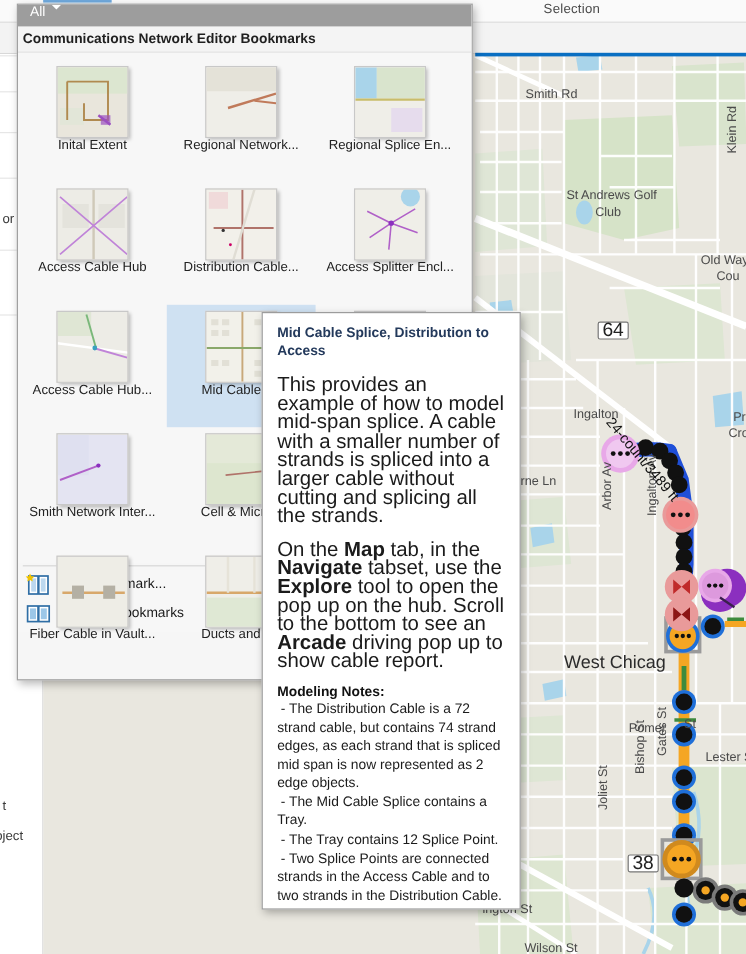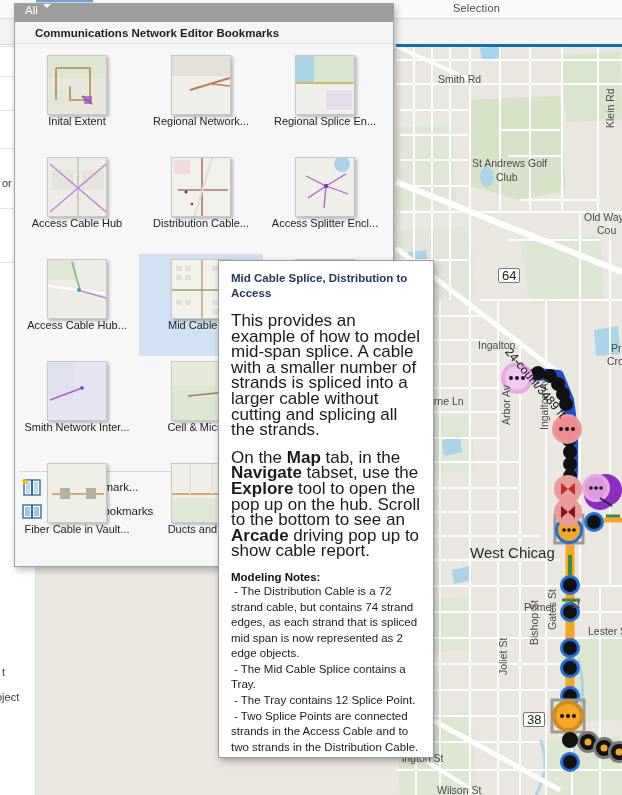--- a/index.html
+++ b/index.html
@@ -79,21 +79,21 @@
     width: 0; height: 0; margin-left: 5px;
     border-left: 4px solid transparent;
     border-right: 4px solid transparent;
     border-top: 4px solid #ffffff;
   }
   .group-title {
     height: 22px; background: #f4f4f4;
     display: flex; align-items: center;
     border-bottom: 1px solid #e0e0e0;
     font-size: 11.5px; font-weight: bold; color: #1f1f1f;
-    padding-left: 20px;
+    padding-left: 4px;
   }
   .grid {
     position: relative;
     padding: 6px 0 0 0;
     background: #f7f7f7;
     height: 425px;
   }
   .grid-row { display: flex; height: 102px; }
   .cell {
     width: 124px; height: 102px;
@@ -150,21 +150,21 @@
 
   
   .mlbl {
     position: absolute; font-size: 10.5px; color: #4a4a4a;
     white-space: nowrap; pointer-events: none;
   }
   .mlbl.big { font-size: 15px; color: #2b2b2b; }
   .mlbl.rot90 { transform: rotate(-90deg); transform-origin: left top; }
   .shield {
     position:absolute; background:#fff; border:1.4px solid #777;
-    border-radius:2px; font-size:13px; color:#222; text-align:right;
+    border-radius:2px; font-size:16px; color:#222; text-align:right;
     padding: 0 3px; line-height: 14px; height: 15px;
   }
   .cablelbl {
     position:absolute; font-size: 12px; color:#111; white-space:nowrap;
     font-weight: 500;
   }
 </style>
 </head>
 <body>
 

